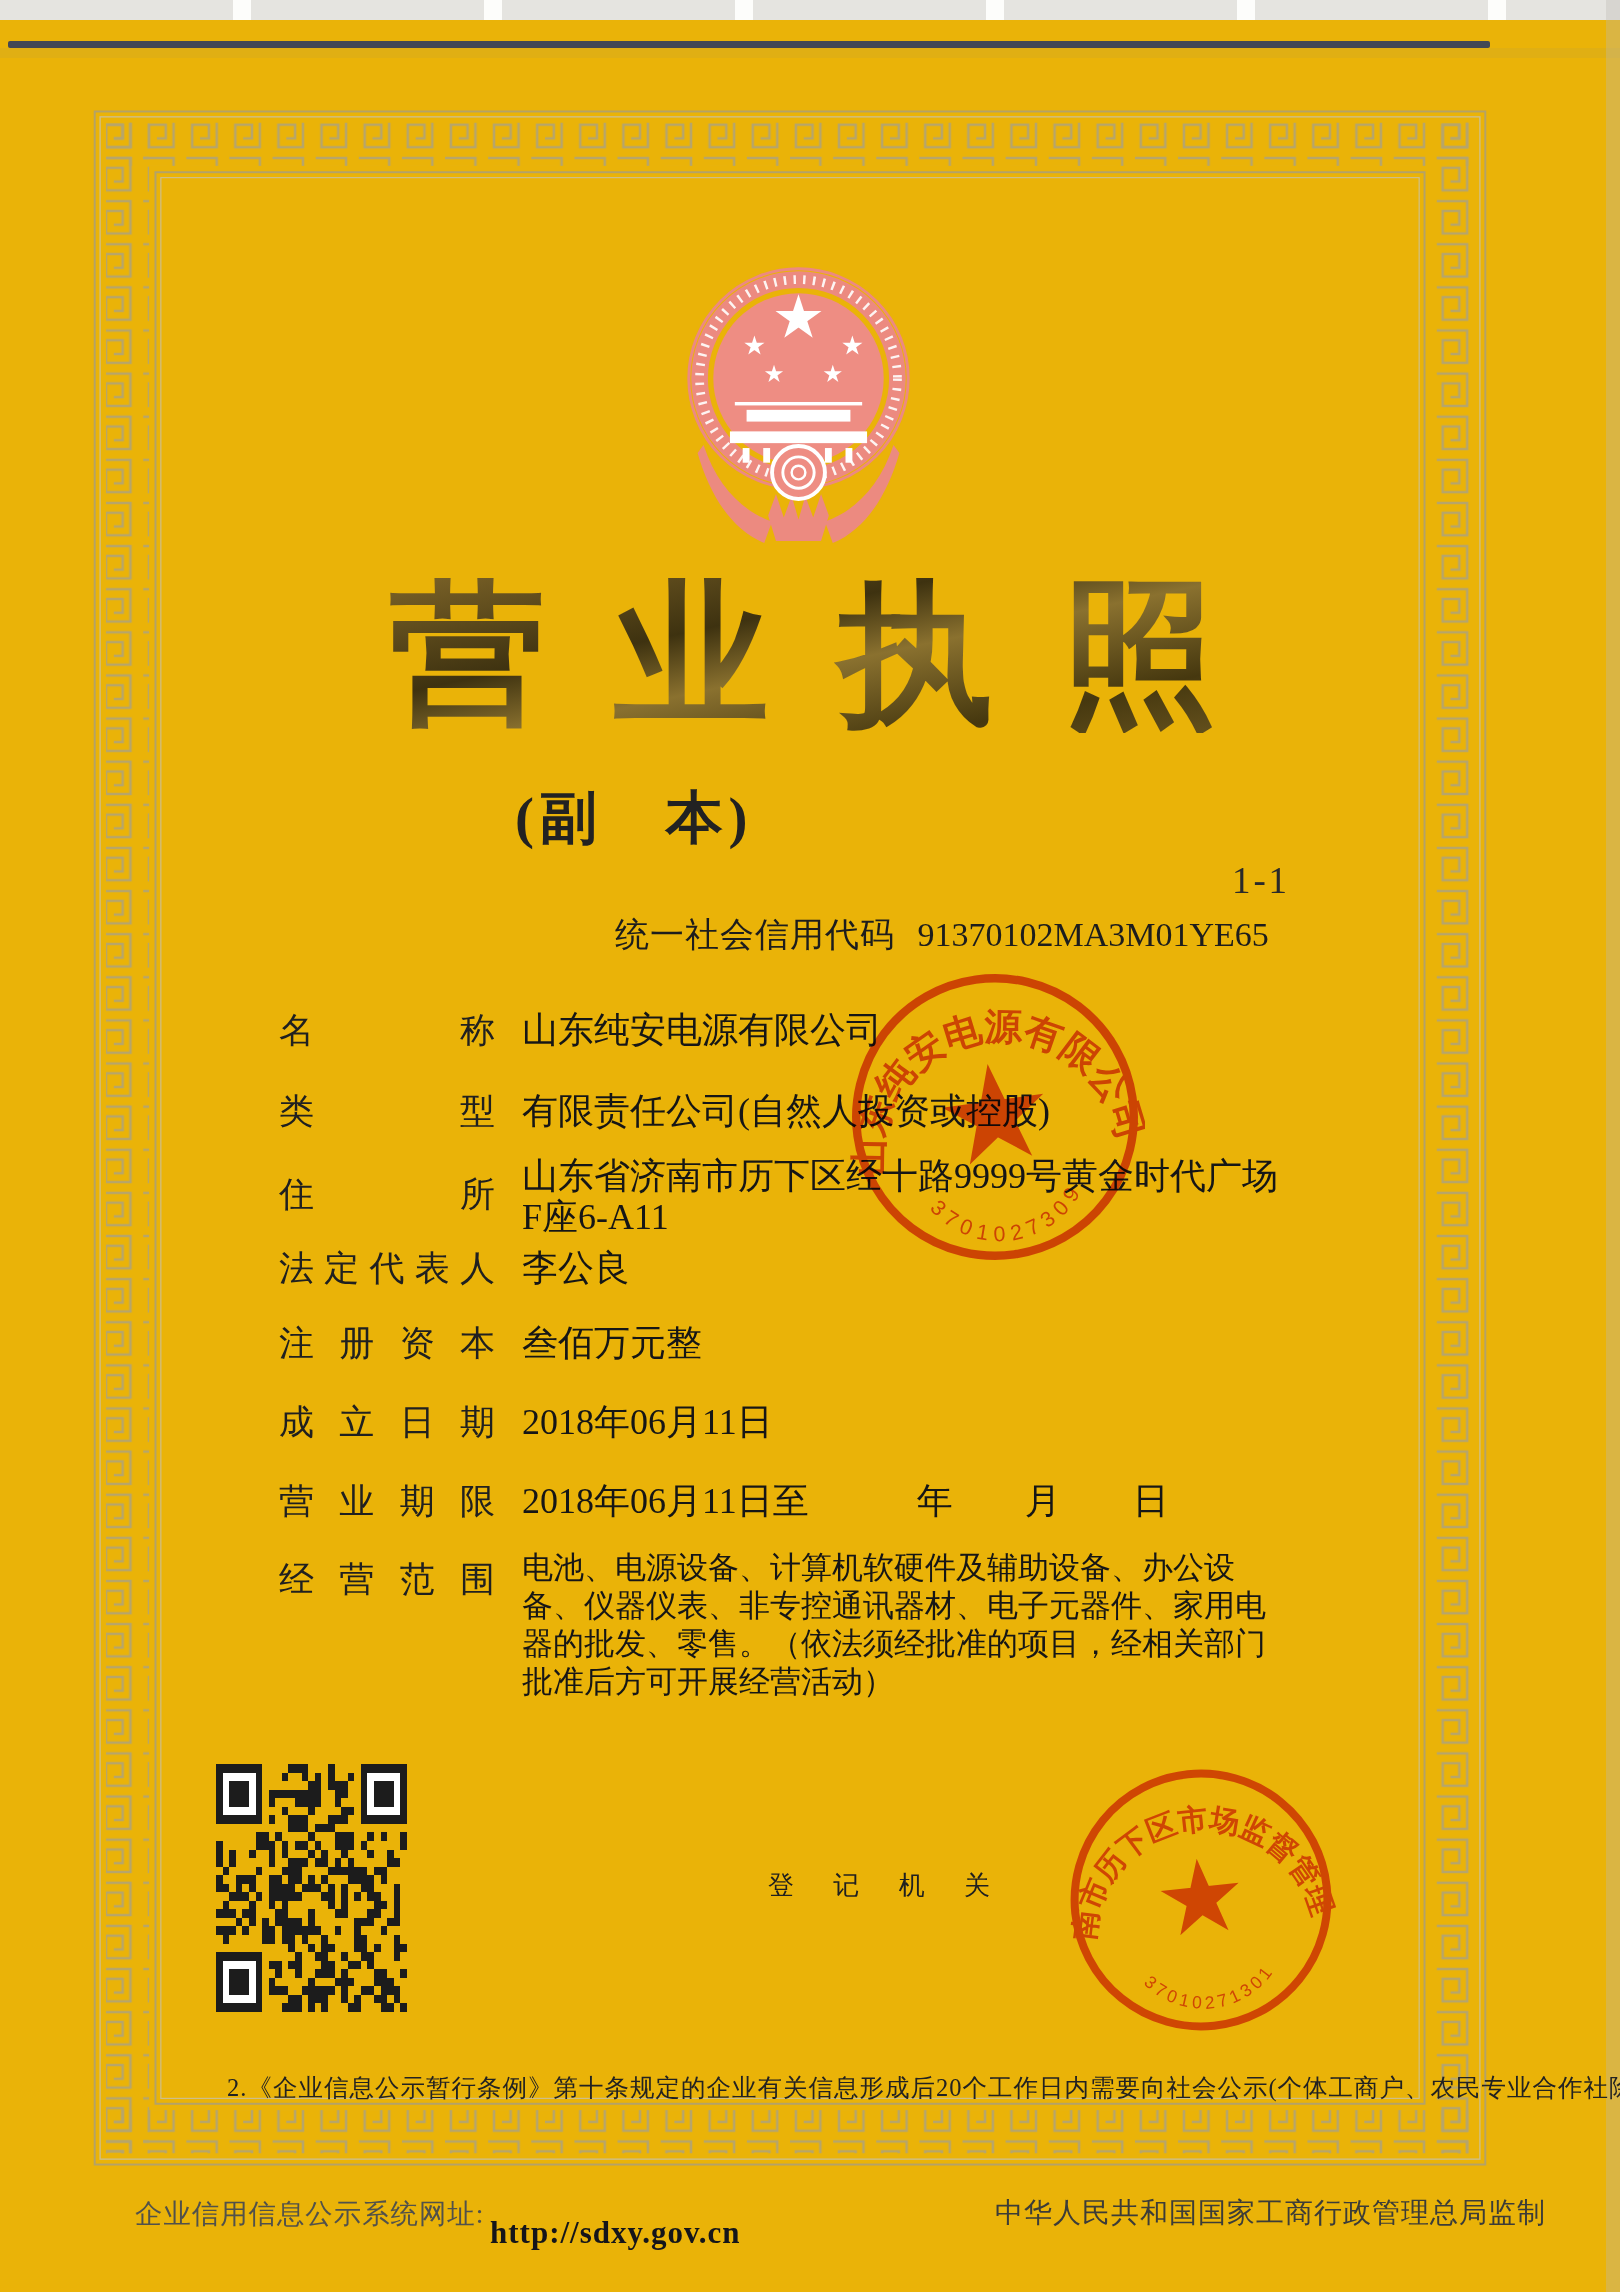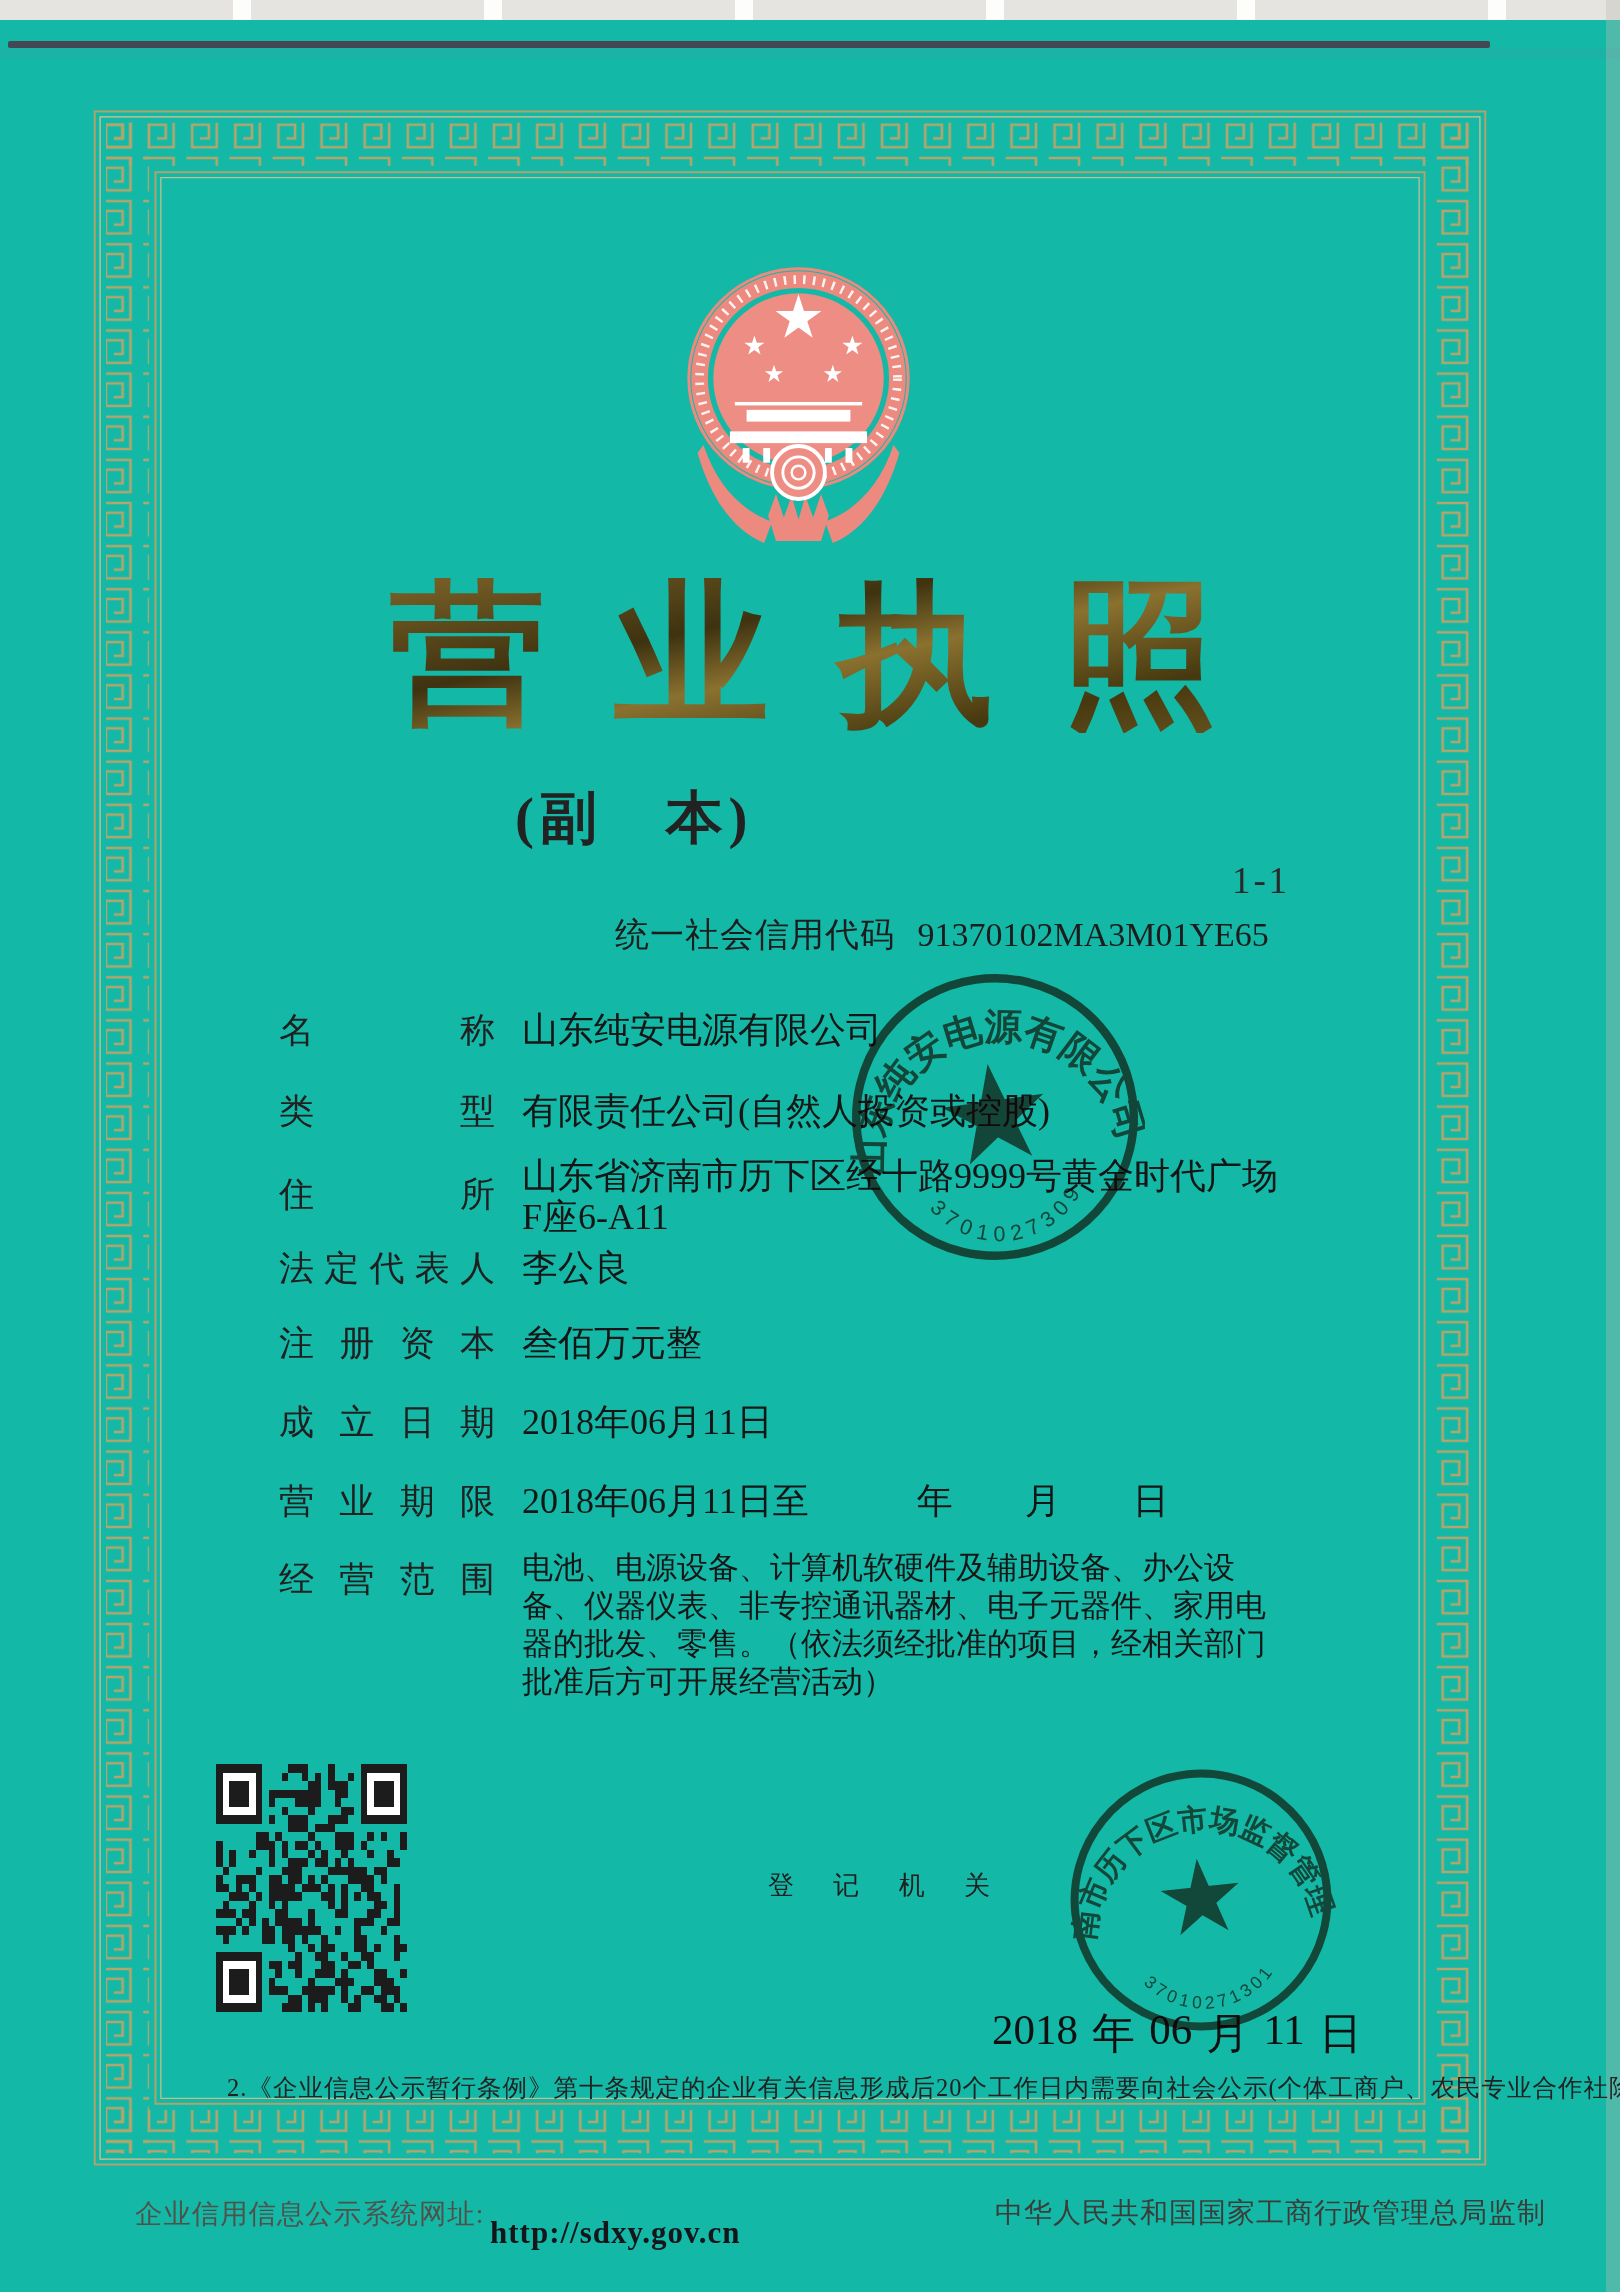--- a/index.html
+++ b/index.html
@@ -1,16 +1,16 @@
 <!DOCTYPE html>
 <html><head>
 <meta charset="utf-8">
 <style>
   html,body{margin:0;padding:0;background:#efeeea;}
-  .page{position:relative;width:1620px;height:2293px;background:#14b8a6;overflow:hidden;
+  .page{position:relative;width:1620px;height:2293px;background:#eab308;overflow:hidden;
         font-family:"Liberation Serif","DejaVu Serif",serif;color:#1d1d1d;}
   .abs{position:absolute;}
   
   .scan-band{left:0;top:0;width:1620px;height:19.6px;
     background:repeating-linear-gradient(90deg,#e5e4e0 0 233px,#fdfdfb 233px 251px);}
   .scan-line{left:7.8px;top:41px;width:1482px;height:6.9px;background:#434854;border-radius:2px;}
   .scan-shadow{left:0;top:48px;width:1620px;height:9.8px;background:rgba(120,130,150,0.08);}
   .edge-smudge{right:0;top:0;width:13.7px;height:2293px;background:rgba(188,186,178,0.35);}
   
   .frame{left:93px;top:110px;width:1394px;height:2056px;}
@@ -452,28 +452,20 @@
         <rect x="22" y="0" width="7" height="7"></rect>
         <rect x="23" y="1" width="5" height="5" fill="#fff"></rect>
         <rect x="24" y="2" width="3" height="3"></rect>
         <rect x="0" y="22" width="7" height="7"></rect>
         <rect x="1" y="23" width="5" height="5" fill="#fff"></rect>
         <rect x="2" y="24" width="3" height="3"></rect>
       </svg>
   </div>
 
   <div class="abs registrar">登记机关</div>
-  <div class="abs issue-date">
-    <span>2018</span>
-    <span>年</span>
-    <span>06</span>
-    <span>月</span>
-    <span>11</span>
-    <span>日</span>
-  </div>
 
   <svg class="abs seal company-seal" viewBox="0 0 320 320" xmlns="http://www.w3.org/2000/svg">
     <g transform="rotate(-8 160 160)">
       <circle cx="160" cy="160" r="148" fill="none" stroke="#dd5347" stroke-width="9"></circle>
       <path id="cs-arc" d="M 33 205 A 127 127 0 1 1 287 205" fill="none"></path>
       <path id="cs-num" d="M 72 238 A 98 98 0 0 0 248 238" fill="none"></path>
       <text font-size="40" font-weight="bold" fill="#dd5347" font-family="Liberation Serif, DejaVu Serif, serif">
         <textPath href="#cs-arc" startOffset="50%" text-anchor="middle">山东纯安电源有限公司</textPath>
       </text>
       <text font-size="23" letter-spacing="7" fill="#dd5347" font-family="Liberation Sans, DejaVu Sans, sans-serif">

